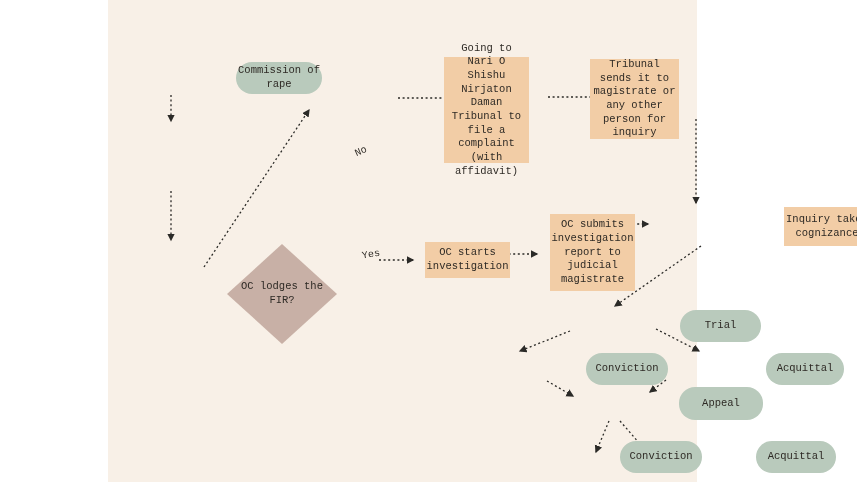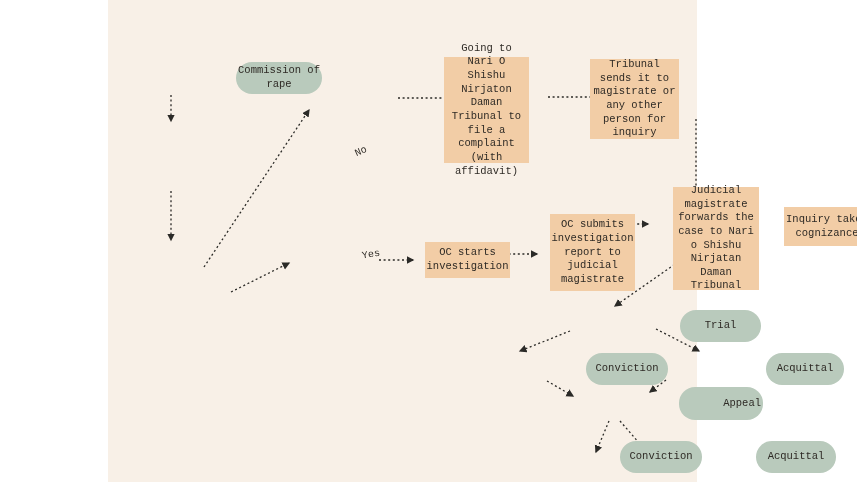--- a/index.html
+++ b/index.html
@@ -50,21 +50,21 @@
   #n-nari       {left:312px;top:57px;width:85px;height:106px;}
   #n-sends      {left:458px;top:59px;width:89px;height:80px;}
   #n-inquiry    {left:652px;top:77px;width:89px;height:41px;}
   #n-ocstarts   {left:293px;top:242px;width:85px;height:36px;}
   #n-ocsubmits  {left:418px;top:214px;width:85px;height:77px;}
   #n-judicial   {left:541px;top:187px;width:86px;height:103px;}
   #n-cognizance {left:652px;top:207px;width:86px;height:39px;}
   #n-trial      {left:572px;top:310px;width:81px;height:32px;text-align:right;}
   #n-conviction1{left:478px;top:353px;width:82px;height:32px;}
   #n-acquittal1 {left:658px;top:353px;width:78px;height:32px;}
-  #n-appeal     {left:571px;top:387px;width:84px;height:33px;justify-content:flex-end;}
+  #n-appeal     {left:571px;top:387px;width:84px;height:33px;}
   #n-conviction2{left:512px;top:441px;width:82px;height:32px;}
   #n-acquittal2 {left:648px;top:441px;width:80px;height:32px;}
 
   #lbl-no {left:247px;top:146px;transform:rotate(-24deg);}
   #lbl-yes{left:254px;top:249px;transform:rotate(-10deg);}
 </style>
 </head>
 <body>
 
 <div class="canvas">
@@ -92,41 +92,41 @@
     <line x1="666" y1="380" x2="650" y2="392" marker-end="url(#ah)"></line>
     <line x1="609" y1="421" x2="596" y2="452" marker-end="url(#ah)"></line>
     <line x1="620" y1="421" x2="647" y2="452" marker-end="url(#ah)"></line>
   </svg>
 
   <div id="n-commission" class="node pill">
     <span>Commission of rape</span>
   </div>
 
 
+  <div id="n-decision" class="node diamond">
+    <span>OC lodges the FIR?</span>
+  </div>
 
   <div id="n-nari" class="node process">
     <span>Going to Nari O Shishu Nirjaton Daman Tribunal to file a complaint (with affidavit)</span>
   </div>
 
   <div id="n-sends" class="node process">
     <span>Tribunal sends it to magistrate or any other person for inquiry</span>
   </div>
 
 
   <div id="n-ocstarts" class="node process">
     <span>OC starts investigation</span>
   </div>
 
   <div id="n-ocsubmits" class="node process">
     <span>OC submits investigation report to judicial magistrate</span>
   </div>
 
-  <div id="n-judicial" class="node process">
-    <span>Judicial magistrate forwards the case to Nari o Shishu Nirjatan Daman Tribunal</span>
-  </div>
 
   <div id="n-cognizance" class="node process">
     <span>Inquiry takes cognizance</span>
   </div>
 
   <div id="n-trial" class="node pill">
     <span>Trial</span>
   </div>
 
   <div id="n-conviction1" class="node pill">

